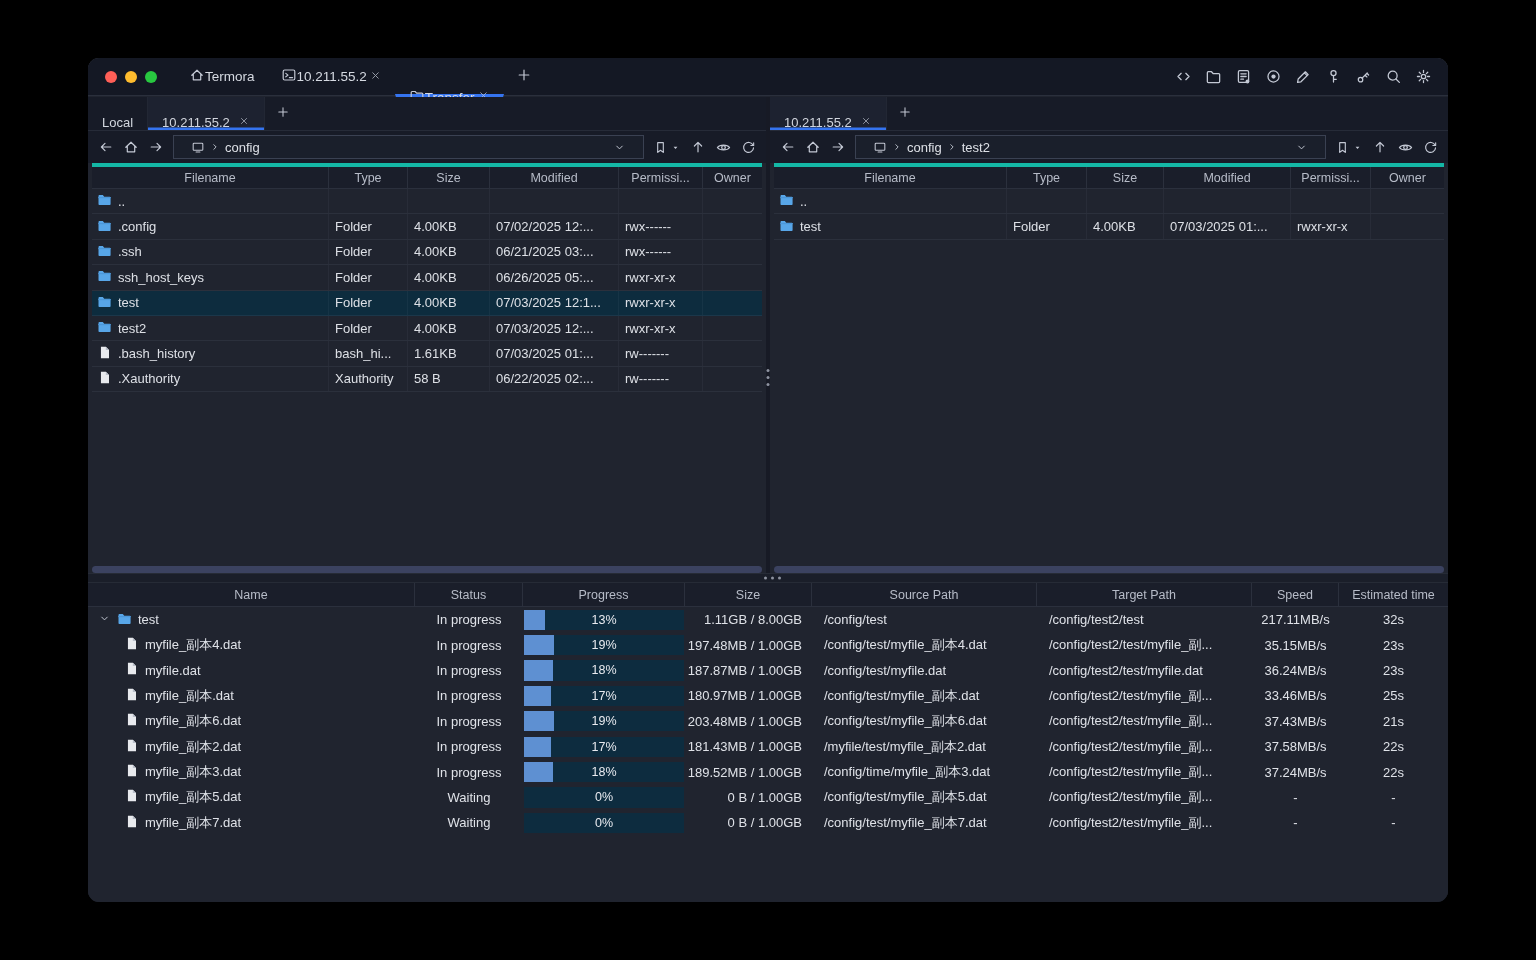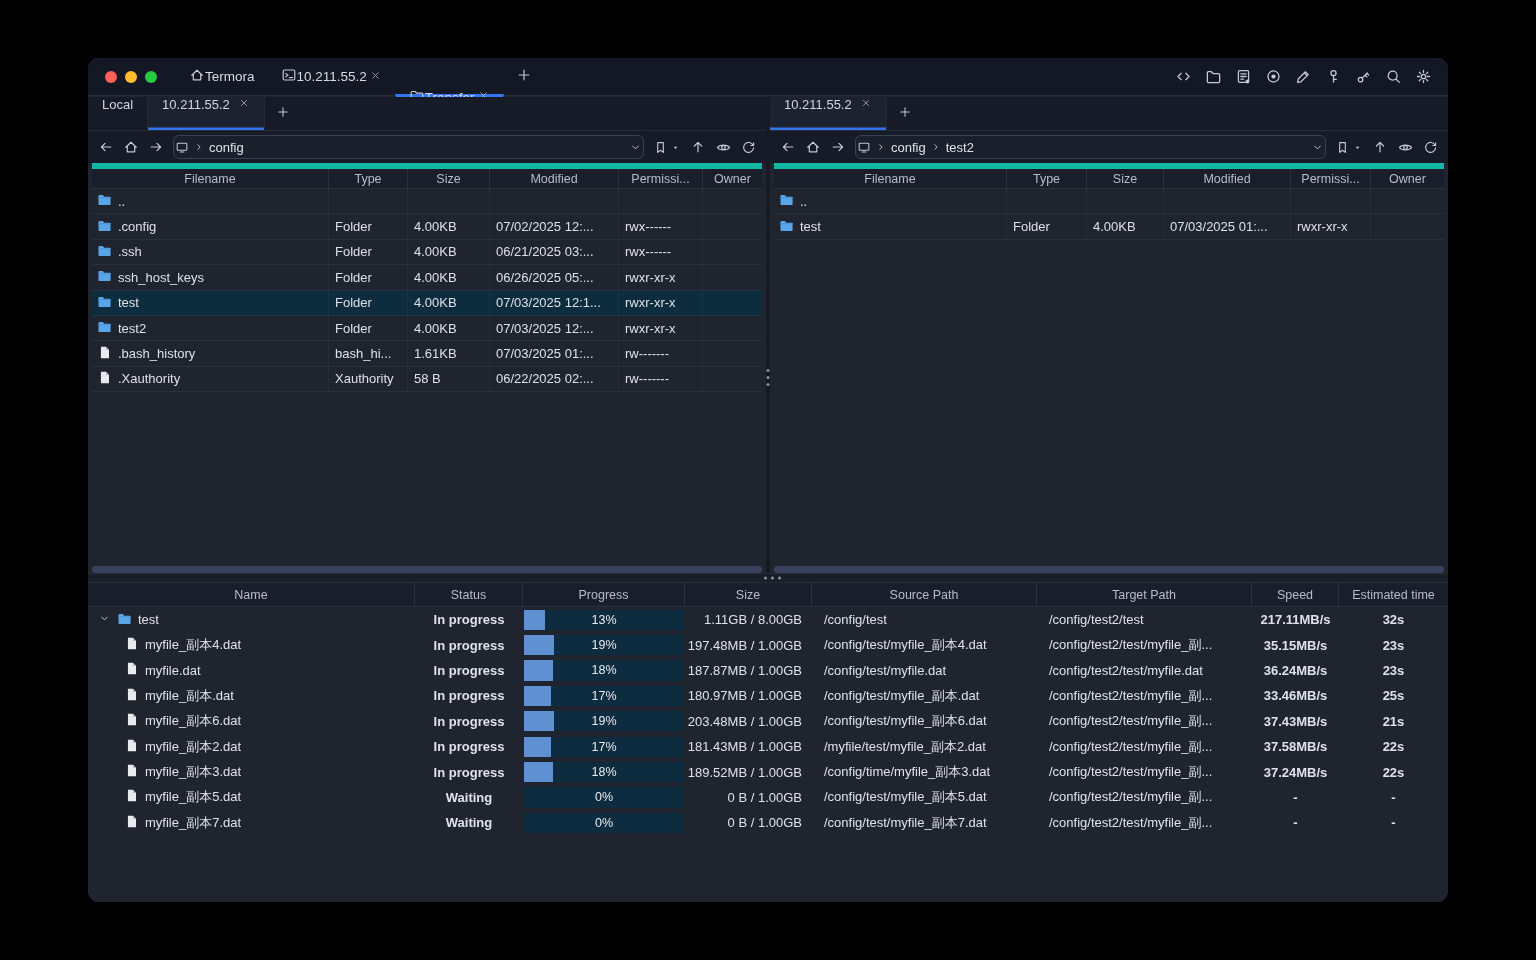--- a/index.html
+++ b/index.html
@@ -23,34 +23,34 @@
   
   .content{position:absolute;top:39px;left:0;right:0;bottom:0;display:flex;flex-direction:column;}
   .panes{height:476px;display:flex;}
   .pane{display:flex;flex-direction:column;background:#20242f;min-width:0;}
   .pane.left{width:678px;}
   .pane.right{flex:1;}
   .vsplit{width:4px;background:#171a25;position:relative;}
   .vsplit .dots{position:absolute;left:50%;top:272px;transform:translateX(-50%);display:flex;flex-direction:column;gap:4px;}
   .vsplit .dots i{width:3px;height:3px;border-radius:50%;background:#8e93a0;display:block;}
   .subtabs{height:34px;background:#171b27;border-bottom:1px solid #262b38;display:flex;align-items:stretch;}
-  .subtab{display:flex;align-items:flex-start;gap:6px;padding:0 14px;font-size:13px;color:#d2d6de;border-right:1px solid #222734;position:relative;}
+  .subtab{display:flex;align-items:flex-end;gap:6px;padding:0 14px;font-size:13px;color:#d2d6de;border-right:1px solid #222734;position:relative;}
   .subtab.active{background:#1d2230;box-shadow:inset 0 -2.5px 0 #3574f0;}
   .subplus{display:flex;align-items:center;padding:0 11px;}
   .navbar{height:32px;display:flex;align-items:center;gap:9px;padding:0 10px;background:#171b27;}
   .navbar .ic{display:flex;align-items:center;}
-  .pathbox{flex:1;height:24px;background:#1a1f2b;border:1px solid #3a4152;border-radius:6px;
-    display:flex;align-items:center;padding:0 1px;gap:4px;color:#dde0e6;font-size:13px;min-width:0;}
+  .pathbox{flex:1;height:24px;background:#1a1f2b;border:1px solid #3a4152;border-radius:0;
+    display:flex;align-items:center;padding:0 17px;gap:4px;color:#dde0e6;font-size:13px;min-width:0;}
   .pathbox .seg{white-space:nowrap;}
   .pathbox .tail{margin-left:auto;display:flex;align-items:center;}
   .bkgroup{display:flex;align-items:center;gap:2px;}
   
   .ftable{flex:0 0 auto;margin:0 4px;}
   .thead{display:grid;grid-template-columns:var(--cols);height:26px;background:#1a1e2a;
-    border-top:6px solid #14b8a6;border-bottom:1px solid #2b303d;}
+    border-top:4px solid #14b8a6;border-bottom:1px solid #2b303d;}
   .thead .hc{display:flex;align-items:center;justify-content:center;font-size:12.5px;color:#b7bcc8;
     border-right:1px solid #2b303d;overflow:hidden;white-space:nowrap;}
   .thead .hc:last-child{border-right:none;}
   .trow{display:grid;grid-template-columns:var(--cols);height:25.4px;font-size:13px;color:#dde0e6;
     border-bottom:1px solid rgba(125,133,152,.13);}
   .trow.selected{background:#0d2c3e;}
   .trow .c{display:flex;align-items:center;padding-left:6px;border-right:1px solid rgba(125,133,152,.09);
     overflow:hidden;white-space:nowrap;}
   .trow .c:last-child{border-right:none;}
   .trow .c.name{gap:6px;padding-left:5px;}
@@ -61,21 +61,21 @@
   .hsplit{height:10px;background:#1a1e29;border-top:1px solid #262b36;border-bottom:1px solid #262b36;position:relative;}
   .hsplit .dots{position:absolute;top:50%;left:676px;transform:translateY(-50%);display:flex;gap:4px;}
   .hsplit .dots i{width:3px;height:3px;border-radius:50%;background:#8e93a0;display:block;}
   
   .transfer{flex:1;background:#20242f;display:flex;flex-direction:column;--tcols:327px 108px 162px 127px 225px 215px 87px 1fr;}
   .transfer .thead{grid-template-columns:var(--tcols);height:24px;border-top:none;}
   .xrow{display:grid;grid-template-columns:var(--tcols);height:25.4px;font-size:13px;color:#dfe2e8;align-items:center;}
   .xrow .xc{overflow:hidden;white-space:nowrap;}
   .xrow .xname{display:flex;align-items:center;gap:6px;padding-left:10px;}
   .xrow .xname.child{padding-left:36px;}
-  .xrow .xstatus,.xrow .xspeed,.xrow .xeta{text-align:center;font-weight:bold;}
+  .xrow .xstatus,.xrow .xspeed,.xrow .xeta{text-align:center;}
   .xrow .xsize{text-align:right;padding-right:10px;}
   .xrow .xpath{padding-left:12px;}
   .xrow .xprog{position:relative;height:100%;}
   .xprog .track{position:absolute;left:1px;right:1px;top:2.6px;bottom:2.6px;background:#0d2c3f;}
   .xprog .fill{position:absolute;left:0;top:0;bottom:0;background:#5e90d2;}
   .xprog .lbl{position:absolute;inset:0;display:flex;align-items:center;justify-content:center;color:#e8eaef;font-size:12.5px;}
 </style>
 </head>
 <body>
 

